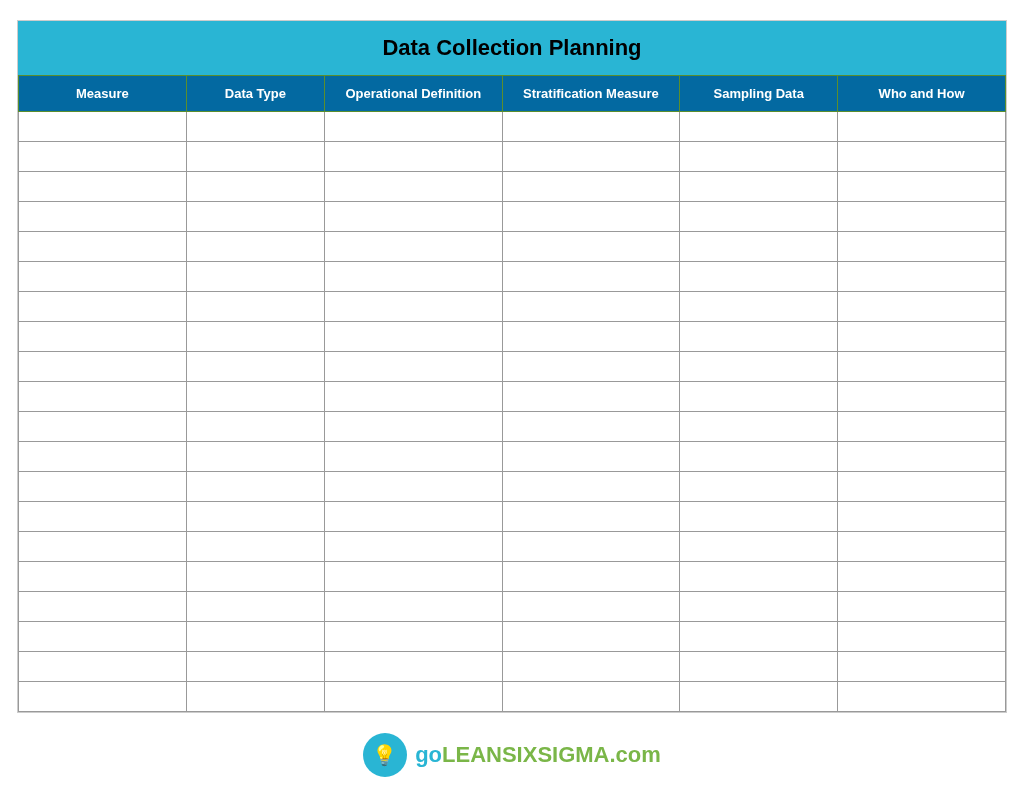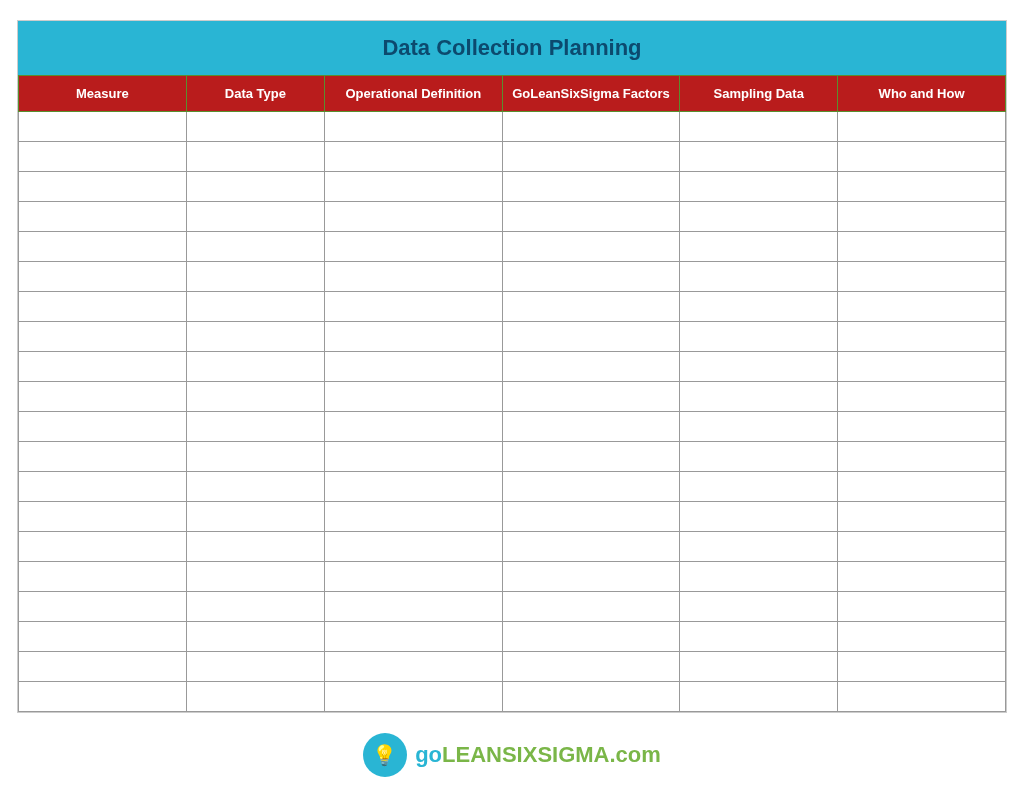--- a/index.html
+++ b/index.html
@@ -29,38 +29,38 @@
     }
 
     .main-container {
       width: 990px;
       border: 1px solid #ccc;
       margin-top: 10px;
     }
 
     .title-bar {
       background: #29b5d4;
-      color: #0c4a6e;
+      color: #000000;
       text-align: center;
       font-size: 22px;
       font-weight: bold;
       padding: 14px 0;
     }
 
     .table-wrapper {
       width: 100%;
     }
 
     table {
       width: 100%;
       border-collapse: collapse;
     }
 
     thead tr th {
-      background: #b91c1c;
+      background: #0369a1;
       color: #fff;
       font-size: 13px;
       font-weight: bold;
       padding: 10px 8px;
       text-align: center;
       border: 1px solid #5a8e2e;
     }
 
     tbody tr td {
       border: 1px solid #999;
@@ -145,21 +145,21 @@
             <th class="col-measure">
               <span>Measure</span>
             </th>
             <th class="col-datatype">
               <span>Data Type</span>
             </th>
             <th class="col-opdef">
               <span>Operational Definition</span>
             </th>
             <th class="col-strat">
-              <span>GoLeanSixSigma Factors</span>
+              <span>Stratification Measure</span>
             </th>
             <th class="col-sampling">
               <span>Sampling Data</span>
             </th>
             <th class="col-who">
               <span>Who and How</span>
             </th>
           </tr>
         </thead>
         <tbody id="table-body">

